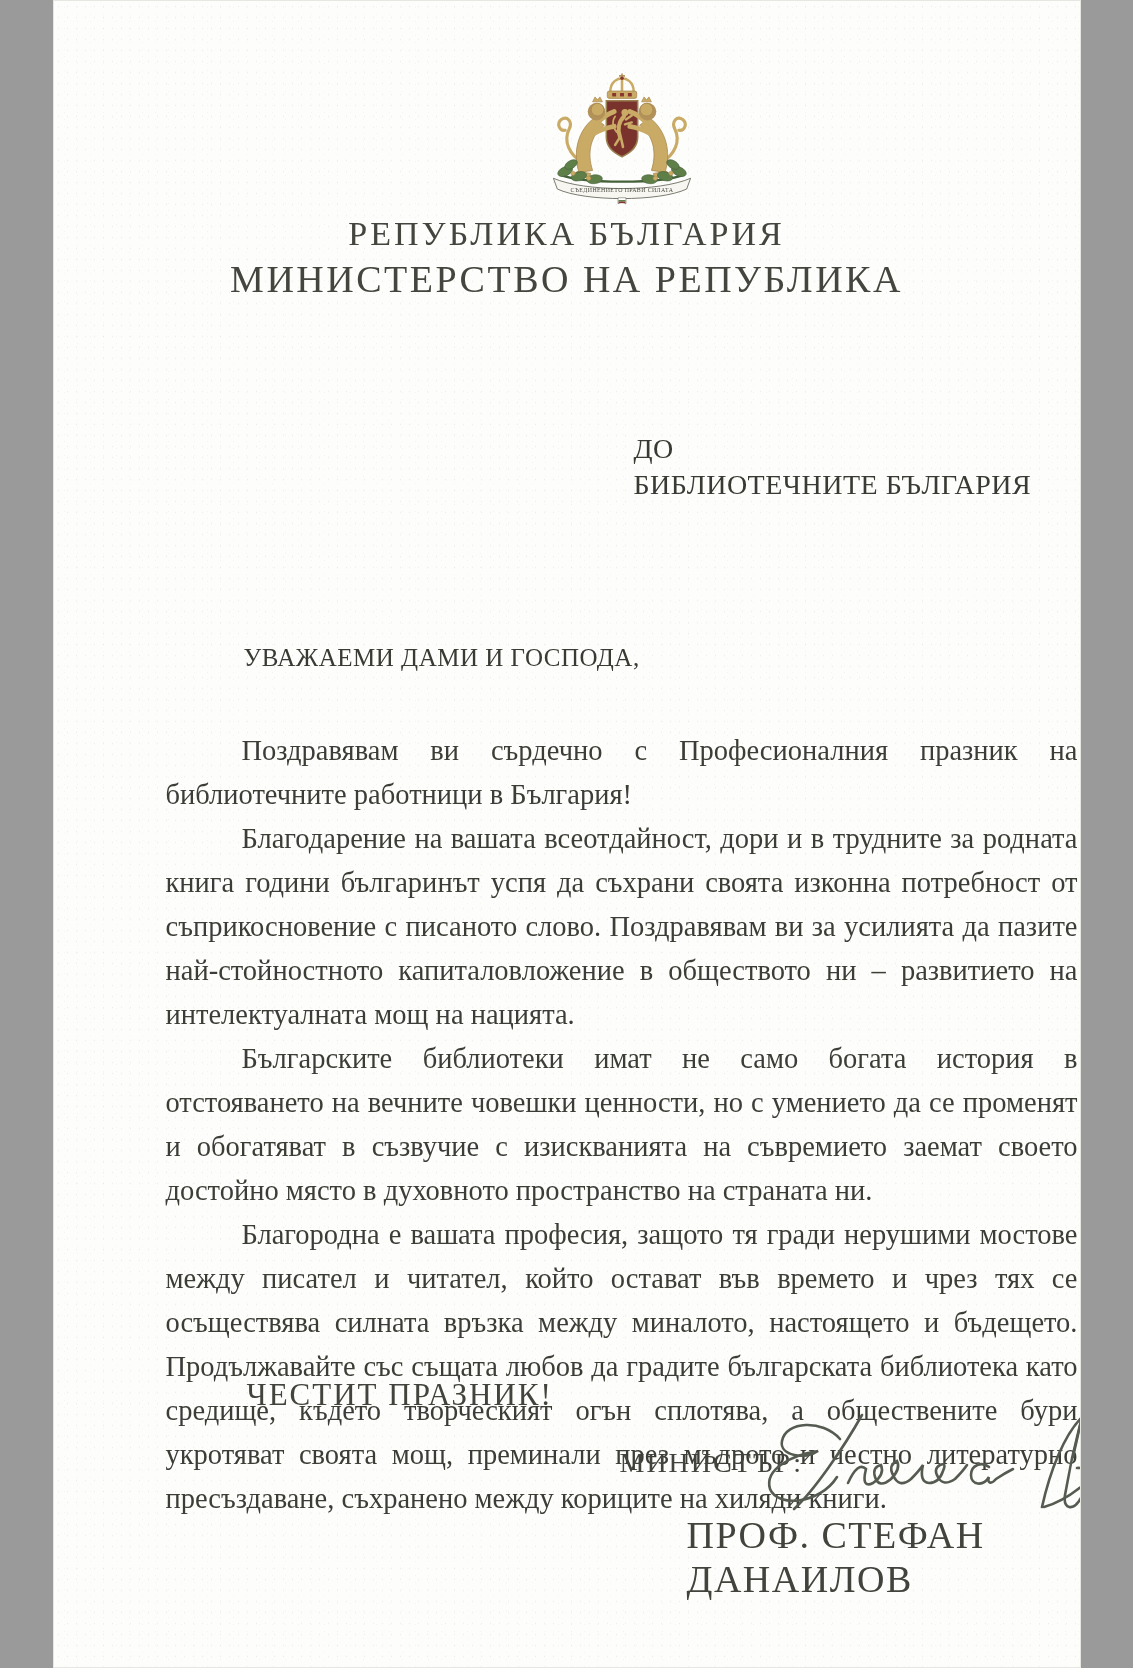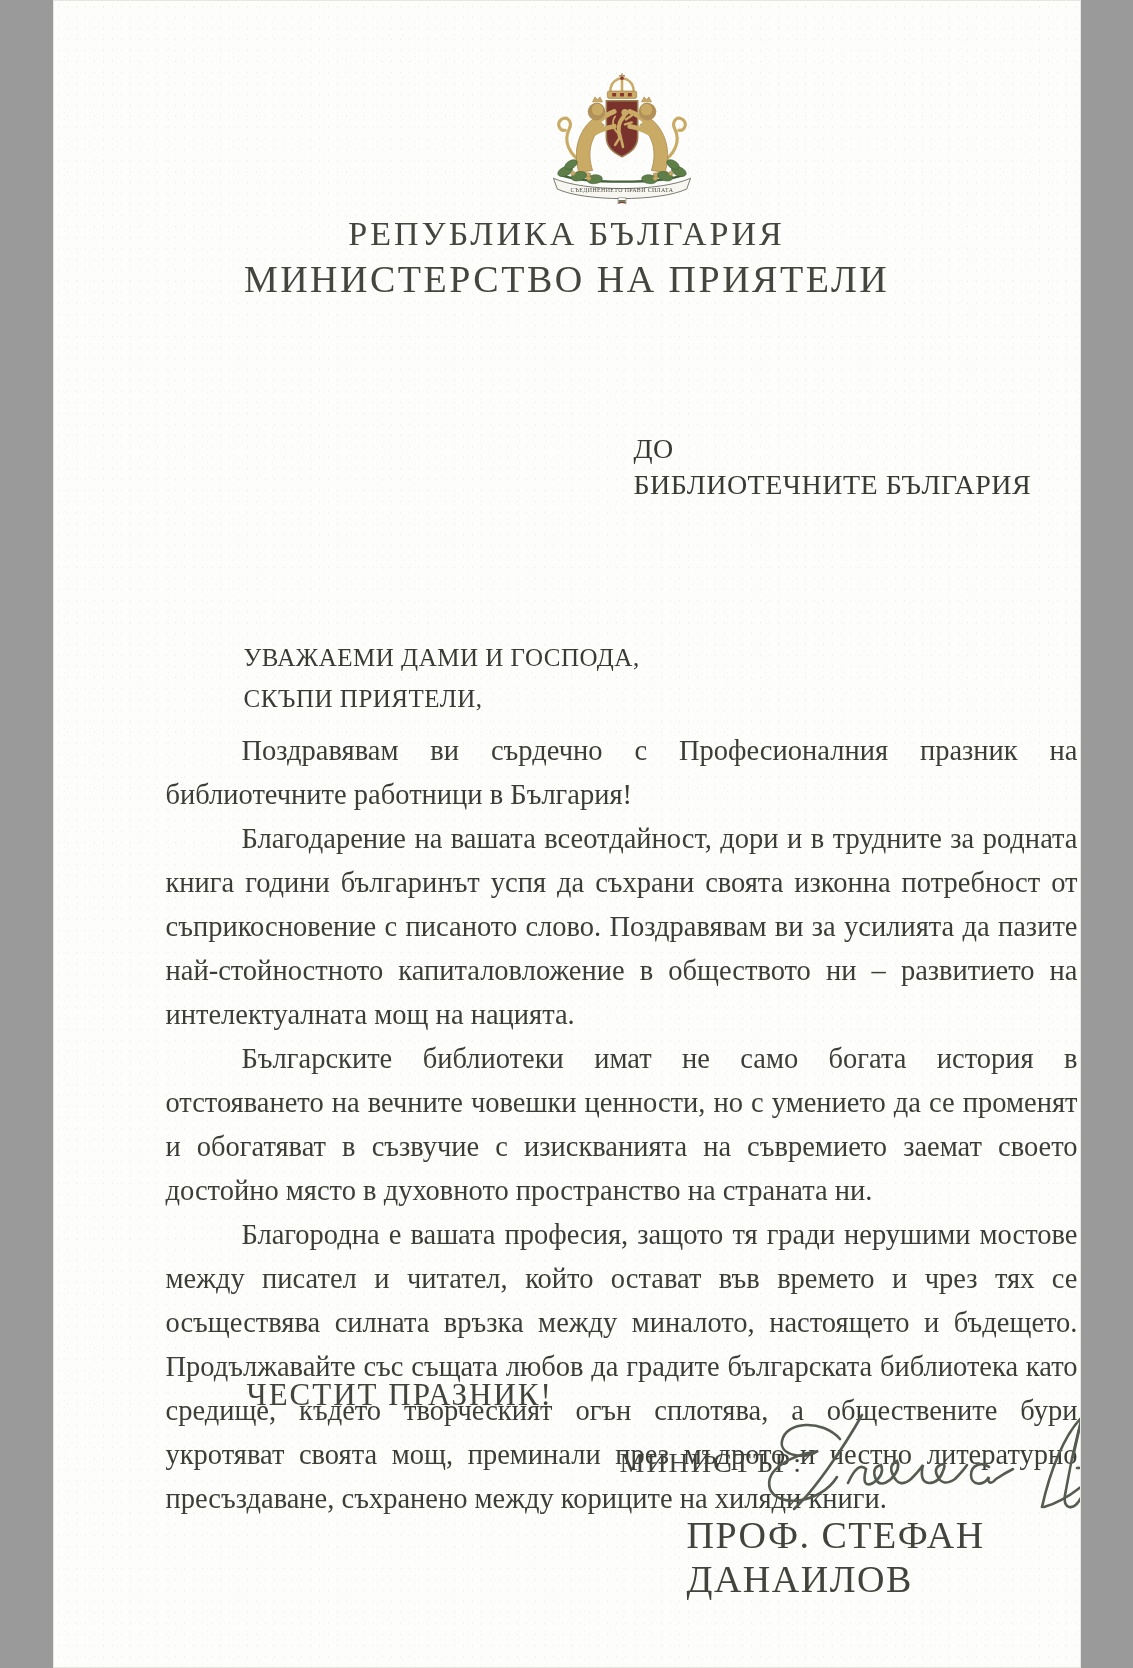--- a/index.html
+++ b/index.html
@@ -132,30 +132,29 @@
       <text x="100" y="122.5" text-anchor="middle" font-size="6" letter-spacing="0.4" fill="#4a4a42" font-family="Liberation Serif, serif">СЪЕДИНЕНИЕТО ПРАВИ СИЛАТА</text>
 
       <path d="M96,128 h8 v6 l-4,-2 l-4,2 Z" fill="#f7f6f0" stroke="#6a6a60" stroke-width="0.7"></path>
       <rect x="96.6" y="128.6" width="6.8" height="1.6" fill="#ffffff"></rect>
       <rect x="96.6" y="130.2" width="6.8" height="1.6" fill="#5f7f49"></rect>
       <rect x="96.6" y="131.8" width="6.8" height="1.6" fill="#8a3630"></rect>
     </g>
   </svg>
 
   <div class="country">РЕПУБЛИКА БЪЛГАРИЯ</div>
-  <div class="ministry">МИНИСТЕРСТВО НА ПРИЯТЕЛИ</div>
+  <div class="ministry">МИНИСТЕРСТВО НА РЕПУБЛИКА</div>
 
   <div class="recipient">
     <div>ДО</div>
     <div>БИБЛИОТЕЧНИТЕ БЪЛГАРИЯ</div>
   </div>
 
   <div class="salutation">
     <div>УВАЖАЕМИ ДАМИ И ГОСПОДА,</div>
-    <div>СКЪПИ ПРИЯТЕЛИ,</div>
   </div>
 
   <div class="body-text">
     <p>Поздравявам ви сърдечно с Професионалния празник на библиотечните работници в България!</p>
     <p>Благодарение на вашата всеотдайност, дори и в трудните за родната книга години българинът успя да съхрани своята изконна потребност от съприкосновение с писаното слово. Поздравявам ви за усилията да пазите най-стойностното капиталовложение в обществото ни – развитието на интелектуалната мощ на нацията.</p>
     <p>Българските библиотеки имат не само богата история в отстояването на вечните човешки ценности, но с умението да се променят и обогатяват в съзвучие с изискванията на съвремието заемат своето достойно място в духовното пространство на страната ни.</p>
     <p>Благородна е вашата професия, защото тя гради нерушими мостове между писател и читател, който остават във времето и чрез тях се осъществява силната връзка между миналото, настоящето и бъдещето. Продължавайте със същата любов да градите българската библиотека като средище, където творческият огън сплотява, а обществените бури укротяват своята мощ, преминали през мъдрото и честно литературно пресъздаване, съхранено между кориците на хиляди книги.</p>
   </div>
 
   <div class="greeting">ЧЕСТИТ ПРАЗНИК!</div>

